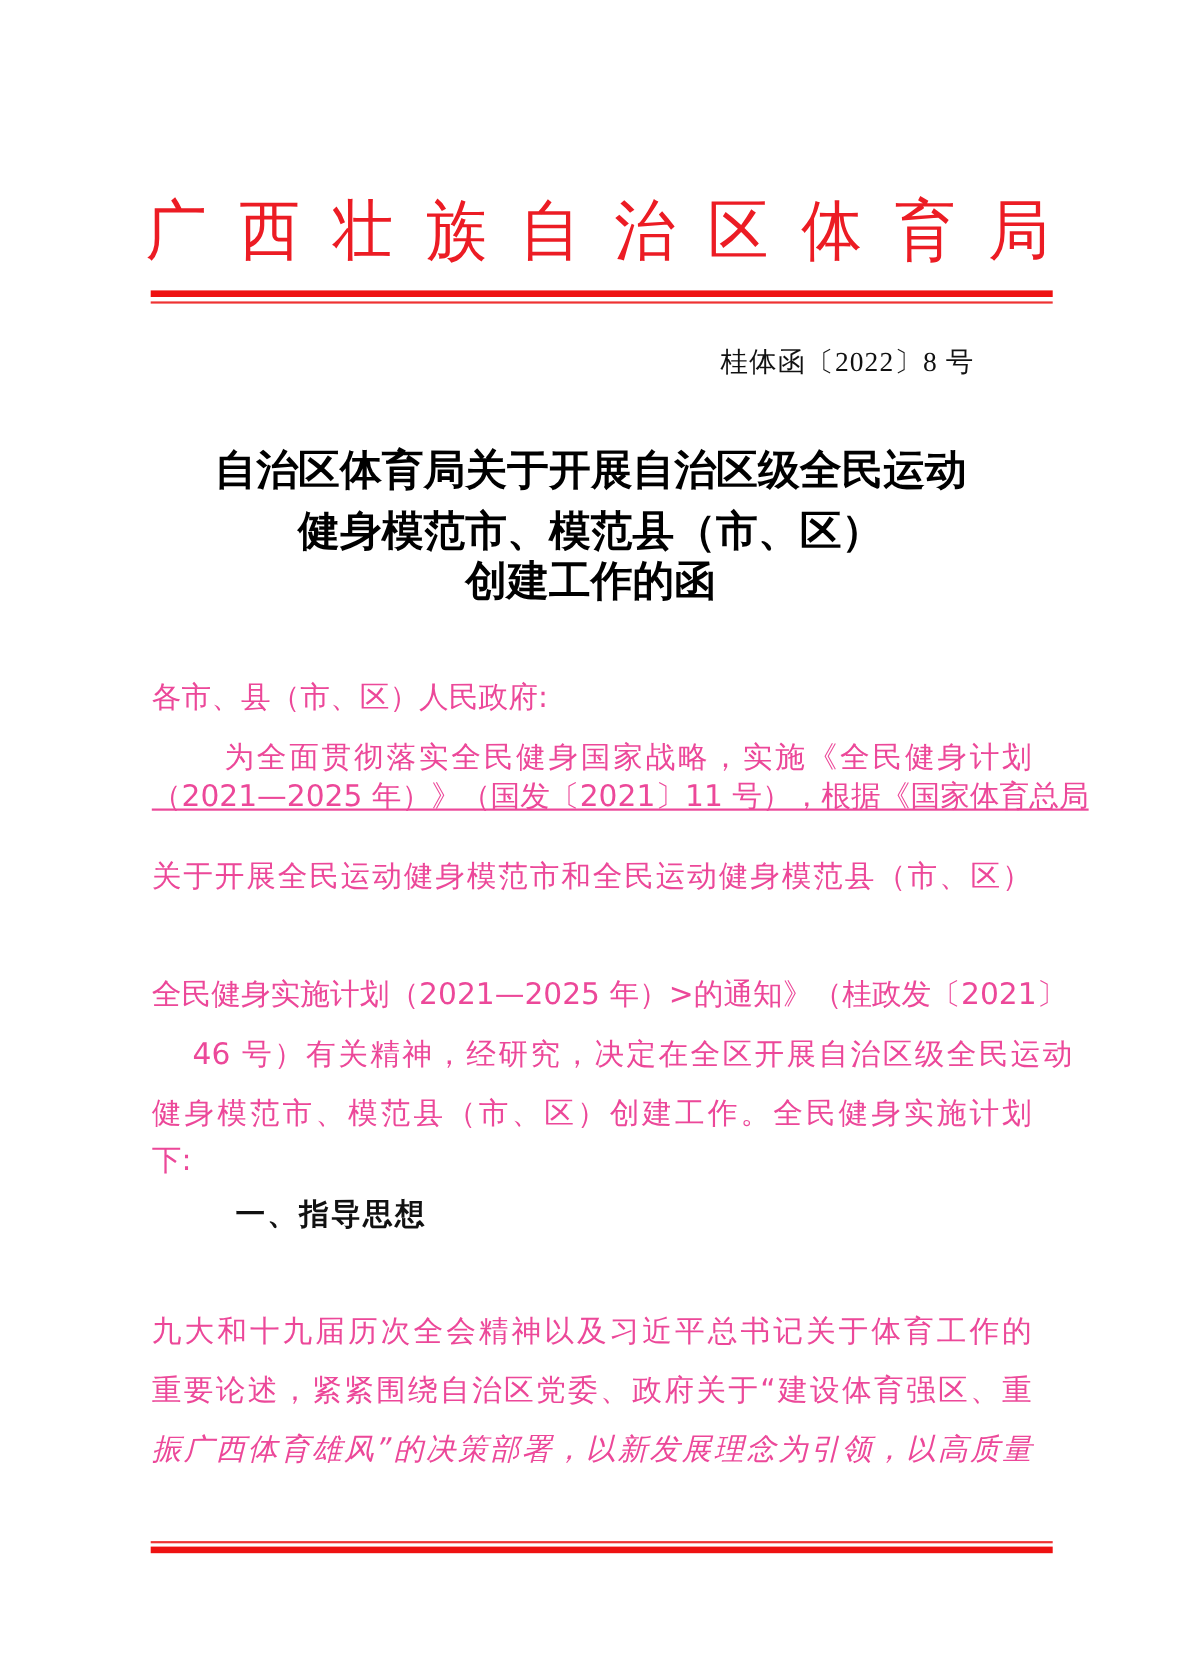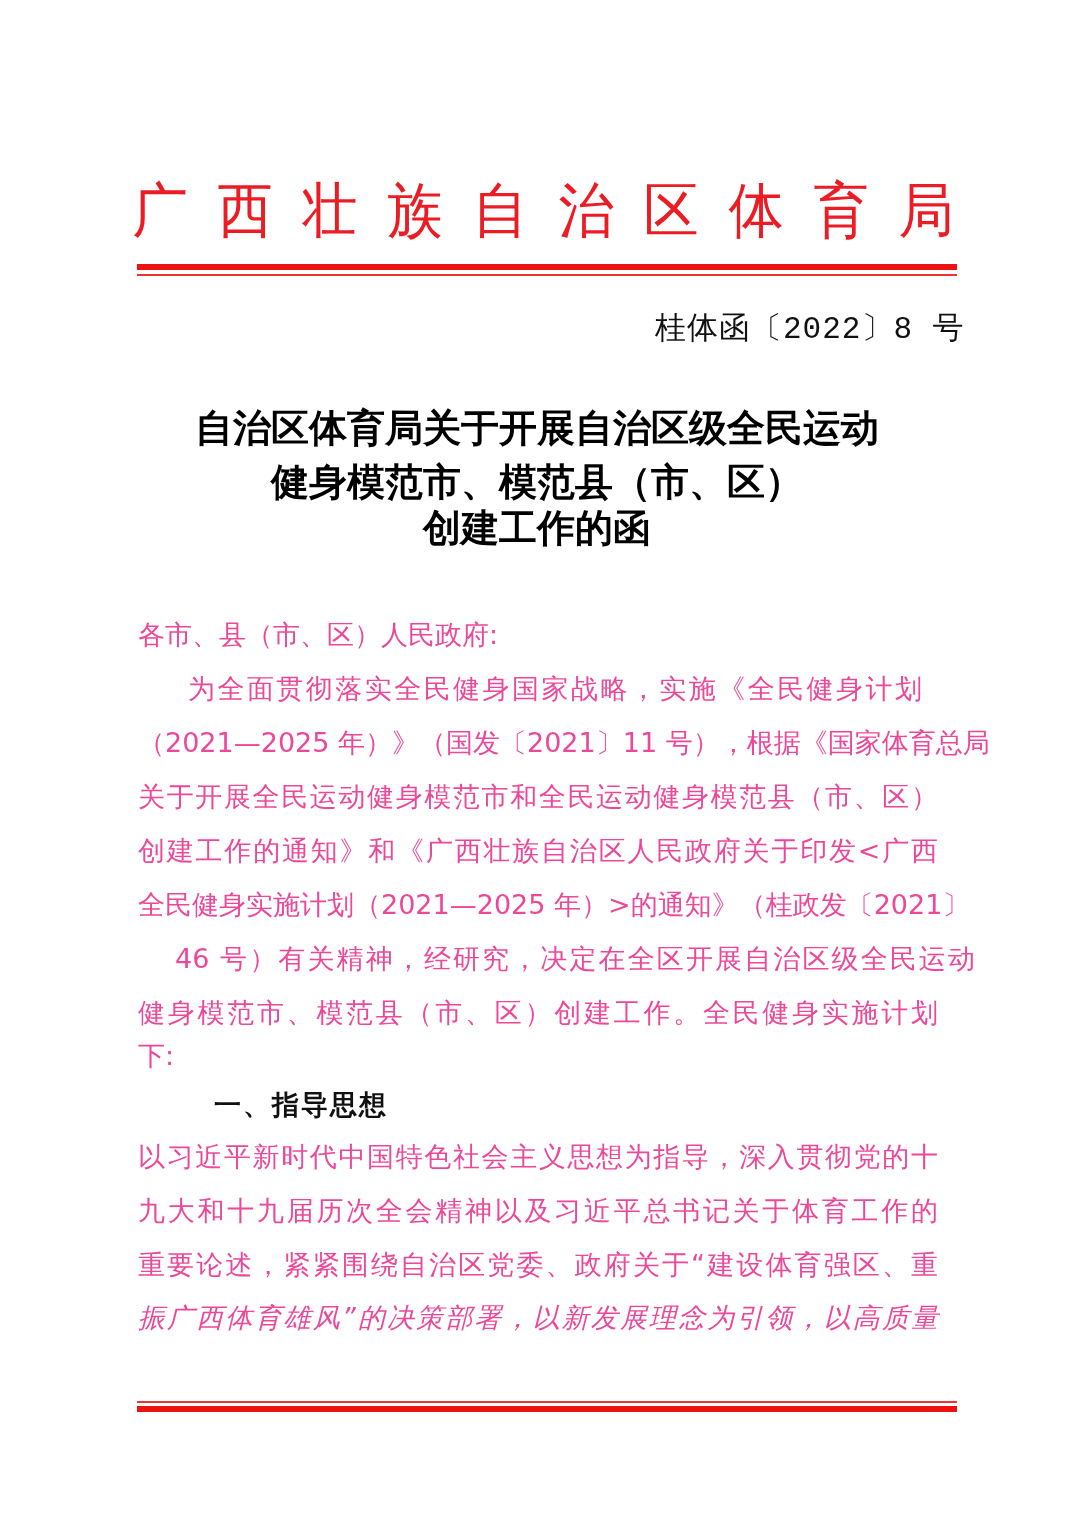--- a/index.html
+++ b/index.html
@@ -8,36 +8,36 @@
   .masthead {
     position: absolute; left: 128px; top: 170px; width: 830px; height: 80px;
     display: flex; justify-content: space-between; align-items: center;
     color: #ec1c24; font-family: "DejaVu Serif", "Liberation Serif", serif;
     font-size: 60px; line-height: 80px;
   }
   .masthead span { display: inline-block; width: 64px; text-align: center; transform: scaleX(0.92); }
   .rule { position: absolute; background: #ee1111; }
   .doc-number {
     position: absolute; left: 655px; top: 312px; width: 270px; height: 36px;
-    font-family: Liberation Mono, monospace; font-size: 31px; line-height: 36px;
+    font-family: Liberation Serif, serif; font-size: 25px; line-height: 36px;
     color: #111; letter-spacing: 1px; white-space: nowrap;
   }
   .title {
     position: absolute; left: 0; width: 1074px; text-align: center;
     font-family: "DejaVu Serif", "Liberation Serif", serif; font-weight: bold;
     font-size: 38px; line-height: 48px; color: #000; white-space: nowrap;
   }
   .line {
     position: absolute; left: 138px; width: 800px; height: 40px;
     font-family: "DejaVu Sans", "Liberation Sans", sans-serif; font-size: 27px;
     line-height: 40px; color: #ec4899; white-space: nowrap;
     text-align: justify; text-align-last: justify; letter-spacing: 0;
   }
   .line.short { text-align-last: left; }
-  .line.indent { left: 188px; width: 734px; }
+  .line.indent { left: 204px; width: 734px; }
   .heading {
     position: absolute; left: 214px; height: 40px;
     font-family: "DejaVu Sans", "Liberation Sans", sans-serif; font-size: 27px;
     font-weight: bold; line-height: 40px; color: #111; white-space: nowrap; letter-spacing: 2px;
   }
 </style>
 </head>
 <body>
 
 <div class="page">
@@ -60,31 +60,29 @@
 
   <div class="doc-number">桂体函〔2022〕8 号</div>
 
   <div class="title" style="top:404px;font-family:Liberation Serif, serif;">自治区体育局关于开展自治区级全民运动</div>
   <div class="title" style="top:504px;">创建工作的函</div>
   <div class="title" style="top:458px;">健身模范市、模范县（市、区）</div>
 
   <div class="line short" style="top:615px;">各市、县（市、区）人民政府:</div>
 
   <div class="line indent" style="top:669px;">为全面贯彻落实全民健身国家战略，实施《全民健身计划</div>
-  <div class="line" style="top:723px;">（2021—2025 年）》（国发〔2021〕11 号），根据《国家体育总局</div>
+  <div class="line" style="top:705px;text-decoration:underline;">（2021—2025 年）》（国发〔2021〕11 号），根据《国家体育总局</div>
   <div class="line" style="top:777px;">关于开展全民运动健身模范市和全民运动健身模范县（市、区）</div>
-  <div class="line" style="top:831px;">创建工作的通知》和《广西壮族自治区人民政府关于印发&lt;广西</div>
   <div class="line" style="top:885px;">全民健身实施计划（2021—2025 年）&gt;的通知》（桂政发〔2021〕</div>
   <div class="line" style="top:939px;margin-left:37px;">46 号）有关精神，经研究，决定在全区开展自治区级全民运动</div>
   <div class="line" style="top:993px;">健身模范市、模范县（市、区）创建工作。全民健身实施计划</div>
   <div class="line short" style="top:1036px;">下:</div>
 
   <div class="heading" style="top:1085px;">一、指导思想</div>
 
-  <div class="line" style="top:1137px;">以习近平新时代中国特色社会主义思想为指导，深入贯彻党的十</div>
   <div class="line" style="top:1191px;">九大和十九届历次全会精神以及习近平总书记关于体育工作的</div>
   <div class="line" style="top:1245px;">重要论述，紧紧围绕自治区党委、政府关于“建设体育强区、重</div>
   <div class="line" style="top:1298px;font-style:italic;">振广西体育雄风”的决策部署，以新发展理念为引领，以高质量</div>
 
   <div class="rule" style="left:137px;top:1401px;width:820px;height:2px;background:#e33;"></div>
   <div class="rule" style="left:137px;top:1406px;width:820px;height:6px;"></div>
 
 </div>
 
 </body></html>

